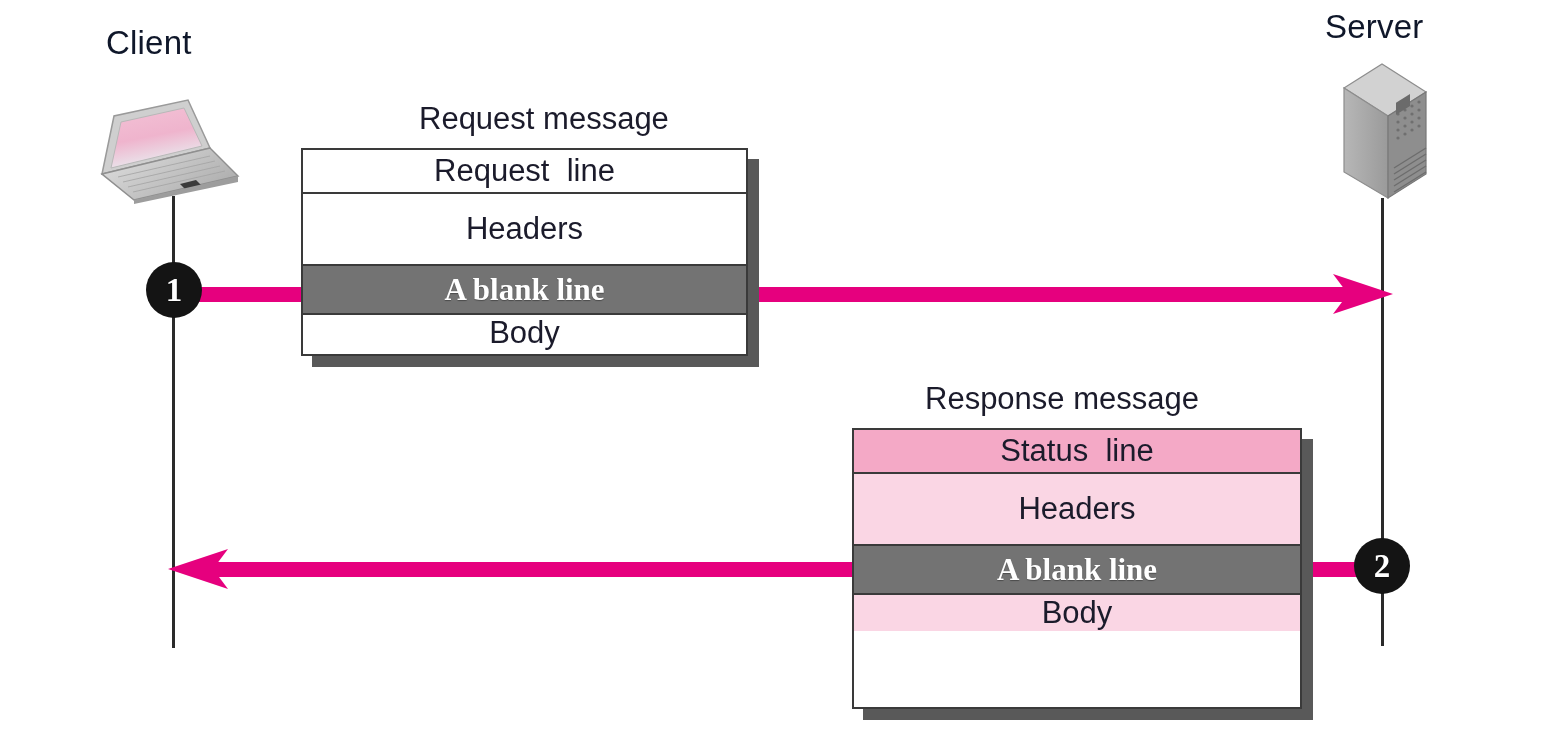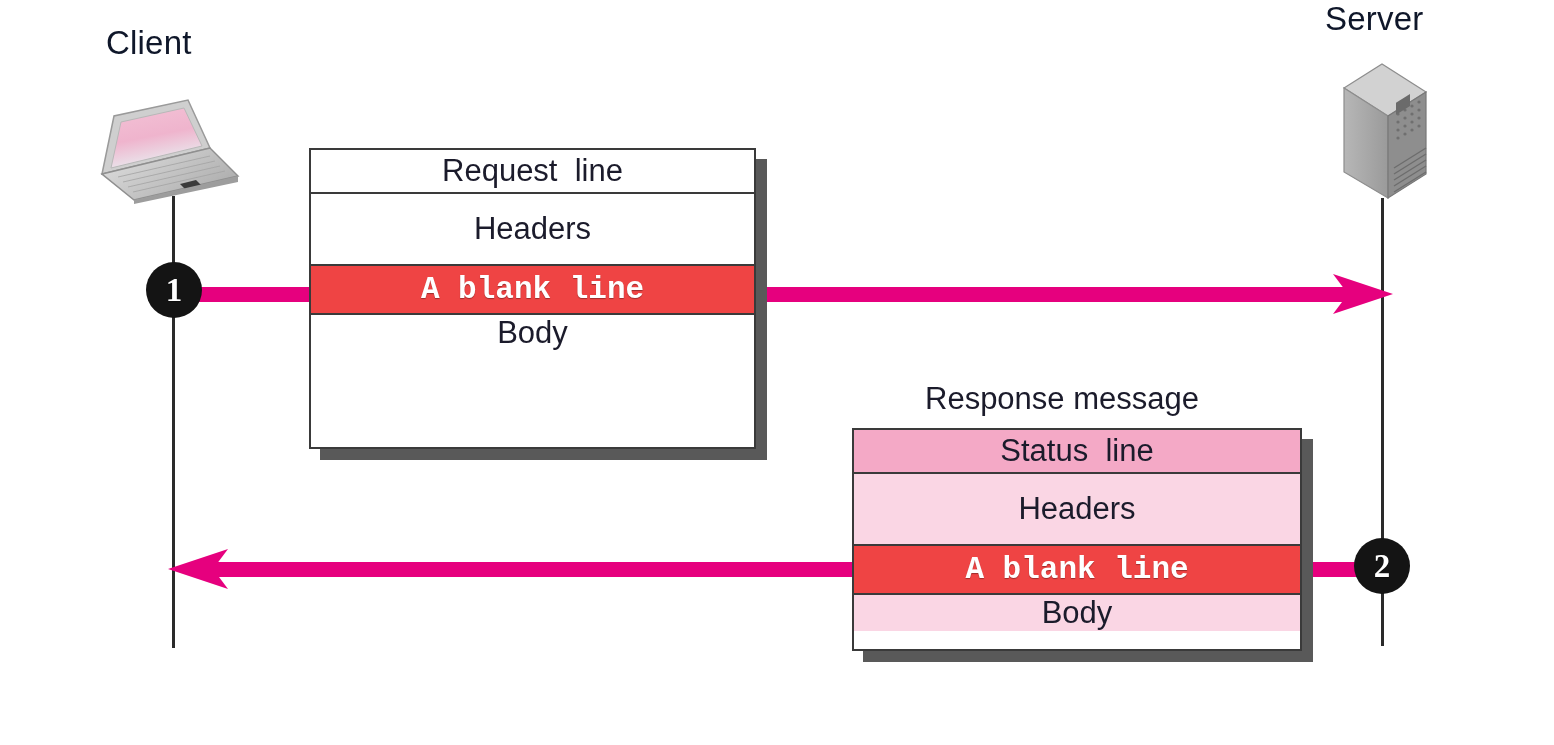--- a/index.html
+++ b/index.html
@@ -21,21 +21,21 @@
   
   .endpoint-label {
     position: absolute;
     font-family: "Liberation Sans", sans-serif;
     font-size: 33px;
     color: #0f172a;
     white-space: nowrap;
     letter-spacing: 0.2px;
   }
   #client-label { left: 106px; top: 24px; }
-  #server-label { left: 1325px; top: 0; }
+  #server-label { left: 1325px; top: 8px; }
 
   
   .lifeline {
     position: absolute;
     width: 3px;
     background: #2a2a2a;
   }
   #client-lifeline { left: 172px; top: 196px; height: 452px; }
   #server-lifeline { left: 1381px; top: 198px; height: 448px; }
 
@@ -94,22 +94,22 @@
   #request-title  { left: 419px; top: 101px; }
   #response-title { left: 925px; top: 381px; text-align: center; }
 
   .msg-box {
     position: absolute;
     box-sizing: border-box;
     border: 2px solid #3a3a3a;
     box-shadow: 11px 11px 0 0 #595959;
     background: #ffffff;
   }
-  #request-box  { left: 309px; top: 148px; width: 447px; height: 301px; }
-  #response-box { left: 852px; top: 428px; width: 450px; height: 223px; }
+  #request-box  { left: 301px; top: 148px; width: 447px; height: 208px; }
+  #response-box { left: 852px; top: 428px; width: 450px; height: 281px; }
 
   .msg-row {
     box-sizing: border-box;
     display: flex;
     align-items: center;
     justify-content: center;
     font-family: "Liberation Sans", sans-serif;
     font-size: 31px;
     color: #1b1b2b;
     border-bottom: 2px solid #3a3a3a;
@@ -127,23 +127,23 @@
   #request-box .row-headers,
   #request-box .row-body { background: #ffffff; }
 
   
   #response-box .row-line    { background: #f4a9c6; }
   #response-box .row-headers,
   #response-box .row-body    { background: #fad6e4; }
 
   
   .row-blank {
-    background: #ef4444;
+    background: #737373;
     color: #ffffff;
-    font-family: Liberation Mono, monospace;
+    font-family: Liberation Serif, serif;
     font-weight: bold;
     font-size: 31px;
     text-shadow: 0 1px 1px rgba(0,0,0,.35);
   }
 </style>
 </head>
 <body>
 
 <div id="stage">
 
@@ -238,20 +238,21 @@
   <svg class="arrow-svg" id="request-arrow" viewBox="0 0 1225 48">
     <rect x="0" y="17" width="1185" height="15" fill="#E6007E"></rect>
     <polygon points="1165,4 1225,24 1165,44 1180,24" fill="#E6007E"></polygon>
   </svg>
 
   <svg class="arrow-svg" id="response-arrow" viewBox="0 0 1225 48">
     <rect x="40" y="17" width="1185" height="15" fill="#E6007E"></rect>
     <polygon points="60,4 0,24 60,44 45,24" fill="#E6007E"></polygon>
   </svg>
 
+  <div class="msg-title" id="request-title">Request message</div>
 
   <div class="msg-box" id="request-box">
     <div class="msg-row row-line">Request  line</div>
     <div class="msg-row row-headers">Headers</div>
     <div class="msg-row row-blank">A blank line</div>
     <div class="msg-row row-body">Body</div>
   </div>
 
   <div class="msg-title" id="response-title">Response message</div>
 

